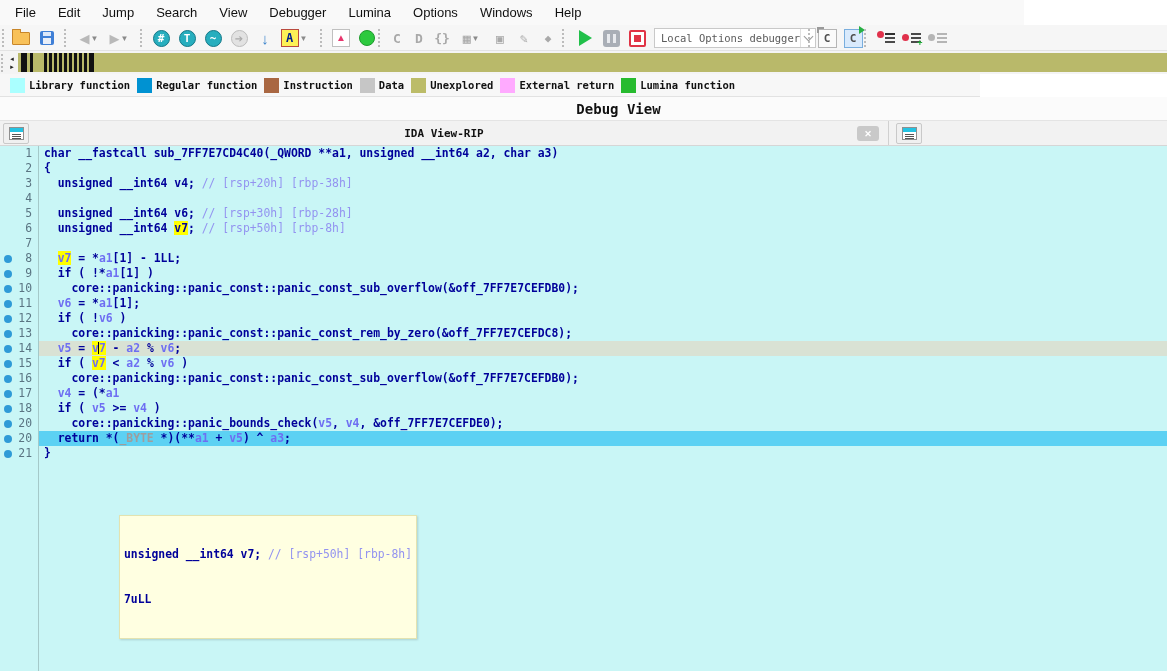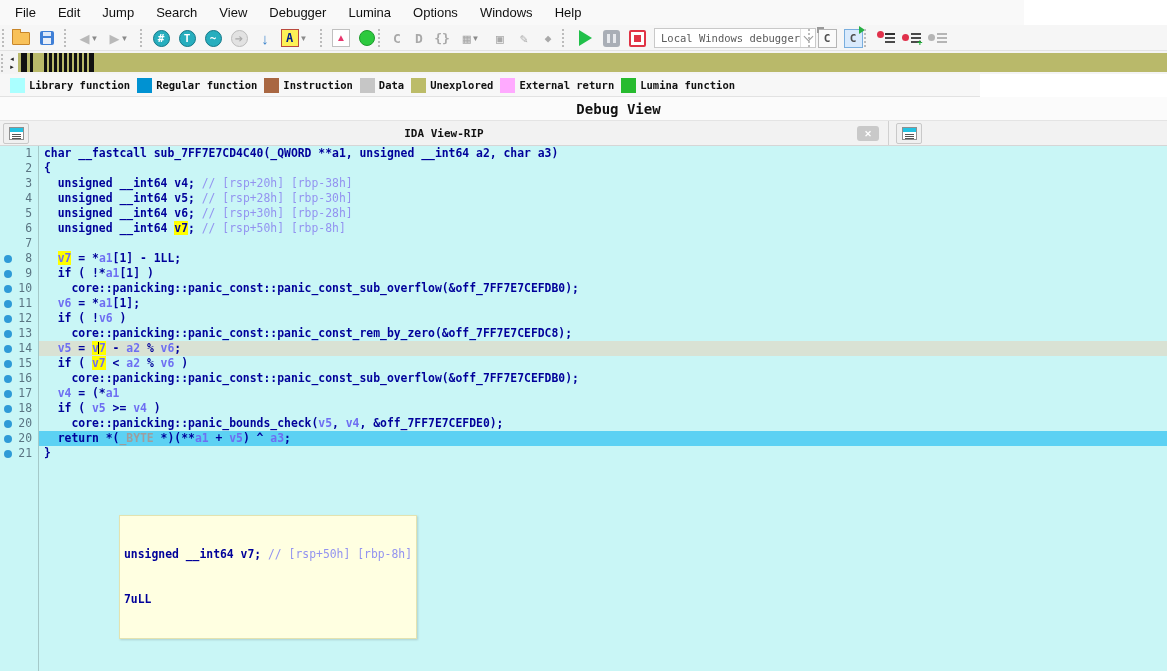--- a/index.html
+++ b/index.html
@@ -196,21 +196,21 @@
       </div>
     <div class="tbtn">
         <span class="icon-pause"></span>
       </div>
     <div class="tbtn">
         <span class="icon-stop">
           <span></span>
         </span>
       </div>
     <div id="debugger-combo">
-      <span class="combo-text">Local Windows debugger</span>
+      <span class="combo-text">Local Options debugger</span>
       <span class="combo-chev">
           <i></i>
         </span>
     </div>
   </div>
   <div class="grip" style="left:808px"></div>
   <div class="tgroup" style="left:814px">
     <div class="tbtn">
         <span class="icon-cbox">
           <span class="mini-flag"></span>
@@ -322,21 +322,21 @@
       <span class="win-glyph"></span>
     </div>
 </div>
 
 <div id="codepane" class="abs">
   <div id="gutter-sep"></div>
   <div id="code-lines">
       <div class="crow" style="top: 0px;"><span class="rowbg"></span><span class="ln-num">1</span><span class="ln-text"><span class="tok-kw">char __fastcall sub_7FF7E7CD4C40(_QWORD **a1, unsigned __int64 a2, char a3)</span></span></div>
       <div class="crow" style="top: 15px;"><span class="rowbg"></span><span class="ln-num">2</span><span class="ln-text"><span class="tok-kw">{</span></span></div>
       <div class="crow" style="top: 30px;"><span class="rowbg"></span><span class="ln-num">3</span><span class="ln-text"><span class="tok-kw">  unsigned __int64 v4; </span><span class="tok-com">// [rsp+20h] [rbp-38h]</span></span></div>
-      <div class="crow" style="top: 45px;"><span class="rowbg"></span><span class="ln-num">4</span><span class="ln-text"><span class="tok-kw">  unsigned __int64 v5; </span><span class="tok-com">// [rsp+28h] [rbp-30h]</span></span></div>
+      <div class="crow" style="top: 45px;"><span class="rowbg"></span><span class="ln-num">4</span></div>
       <div class="crow" style="top: 60px;"><span class="rowbg"></span><span class="ln-num">5</span><span class="ln-text"><span class="tok-kw">  unsigned __int64 v6; </span><span class="tok-com">// [rsp+30h] [rbp-28h]</span></span></div>
       <div class="crow" style="top: 75px;"><span class="rowbg"></span><span class="ln-num">6</span><span class="ln-text"><span class="tok-kw">  unsigned __int64 </span><span class="tok-kw tok-hl">v7</span><span class="tok-kw">; </span><span class="tok-com">// [rsp+50h] [rbp-8h]</span></span></div>
       <div class="crow" style="top: 90px;"><span class="rowbg"></span><span class="ln-num">7</span><span class="ln-text"></span></div>
       <div class="crow" style="top: 105px;"><span class="rowbg"></span><span class="ln-dot"></span><span class="ln-num">8</span><span class="ln-text"><span class="tok-kw">  </span><span class="tok-var tok-hl">v7</span><span class="tok-kw"> = *</span><span class="tok-var">a1</span><span class="tok-kw">[1] - 1LL;</span></span></div>
       <div class="crow" style="top: 120px;"><span class="rowbg"></span><span class="ln-dot"></span><span class="ln-num">9</span><span class="ln-text"><span class="tok-kw">  if ( !*</span><span class="tok-var">a1</span><span class="tok-kw">[1] )</span></span></div>
       <div class="crow" style="top: 135px;"><span class="rowbg"></span><span class="ln-dot"></span><span class="ln-num">10</span><span class="ln-text"><span class="tok-kw">    core::panicking::panic_const::panic_const_sub_overflow(&amp;off_7FF7E7CEFDB0);</span></span></div>
       <div class="crow" style="top: 150px;"><span class="rowbg"></span><span class="ln-dot"></span><span class="ln-num">11</span><span class="ln-text"><span class="tok-kw">  </span><span class="tok-var">v6</span><span class="tok-kw"> = *</span><span class="tok-var">a1</span><span class="tok-kw">[1];</span></span></div>
       <div class="crow" style="top: 165px;"><span class="rowbg"></span><span class="ln-dot"></span><span class="ln-num">12</span><span class="ln-text"><span class="tok-kw">  if ( !</span><span class="tok-var">v6</span><span class="tok-kw"> )</span></span></div>
       <div class="crow" style="top: 180px;"><span class="rowbg"></span><span class="ln-dot"></span><span class="ln-num">13</span><span class="ln-text"><span class="tok-kw">    core::panicking::panic_const::panic_const_rem_by_zero(&amp;off_7FF7E7CEFDC8);</span></span></div>
       <div class="crow hl-current" style="top: 195px;"><span class="rowbg"></span><span class="ln-dot"></span><span class="ln-num">14</span><span class="ln-text"><span class="tok-kw">  </span><span class="tok-var">v5</span><span class="tok-kw"> = </span><span class="tok-var tok-hl">v</span><span class="caret"></span><span class="tok-var tok-hl">7</span><span class="tok-kw"> - </span><span class="tok-var">a2</span><span class="tok-kw"> % </span><span class="tok-var">v6</span><span class="tok-kw">;</span></span></div>

